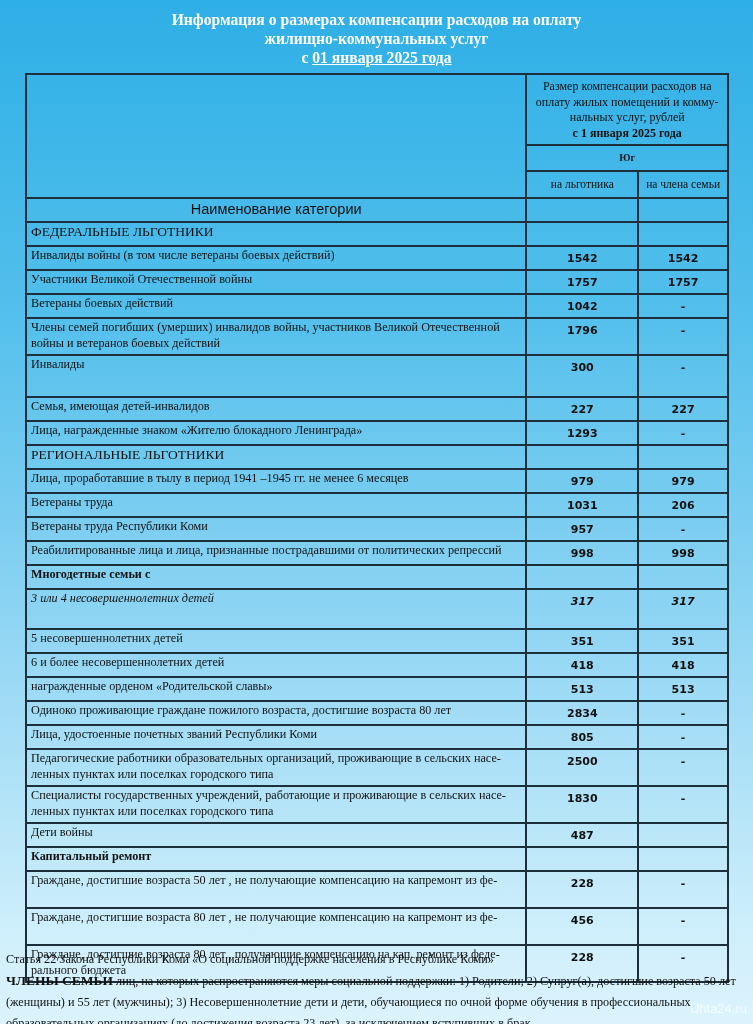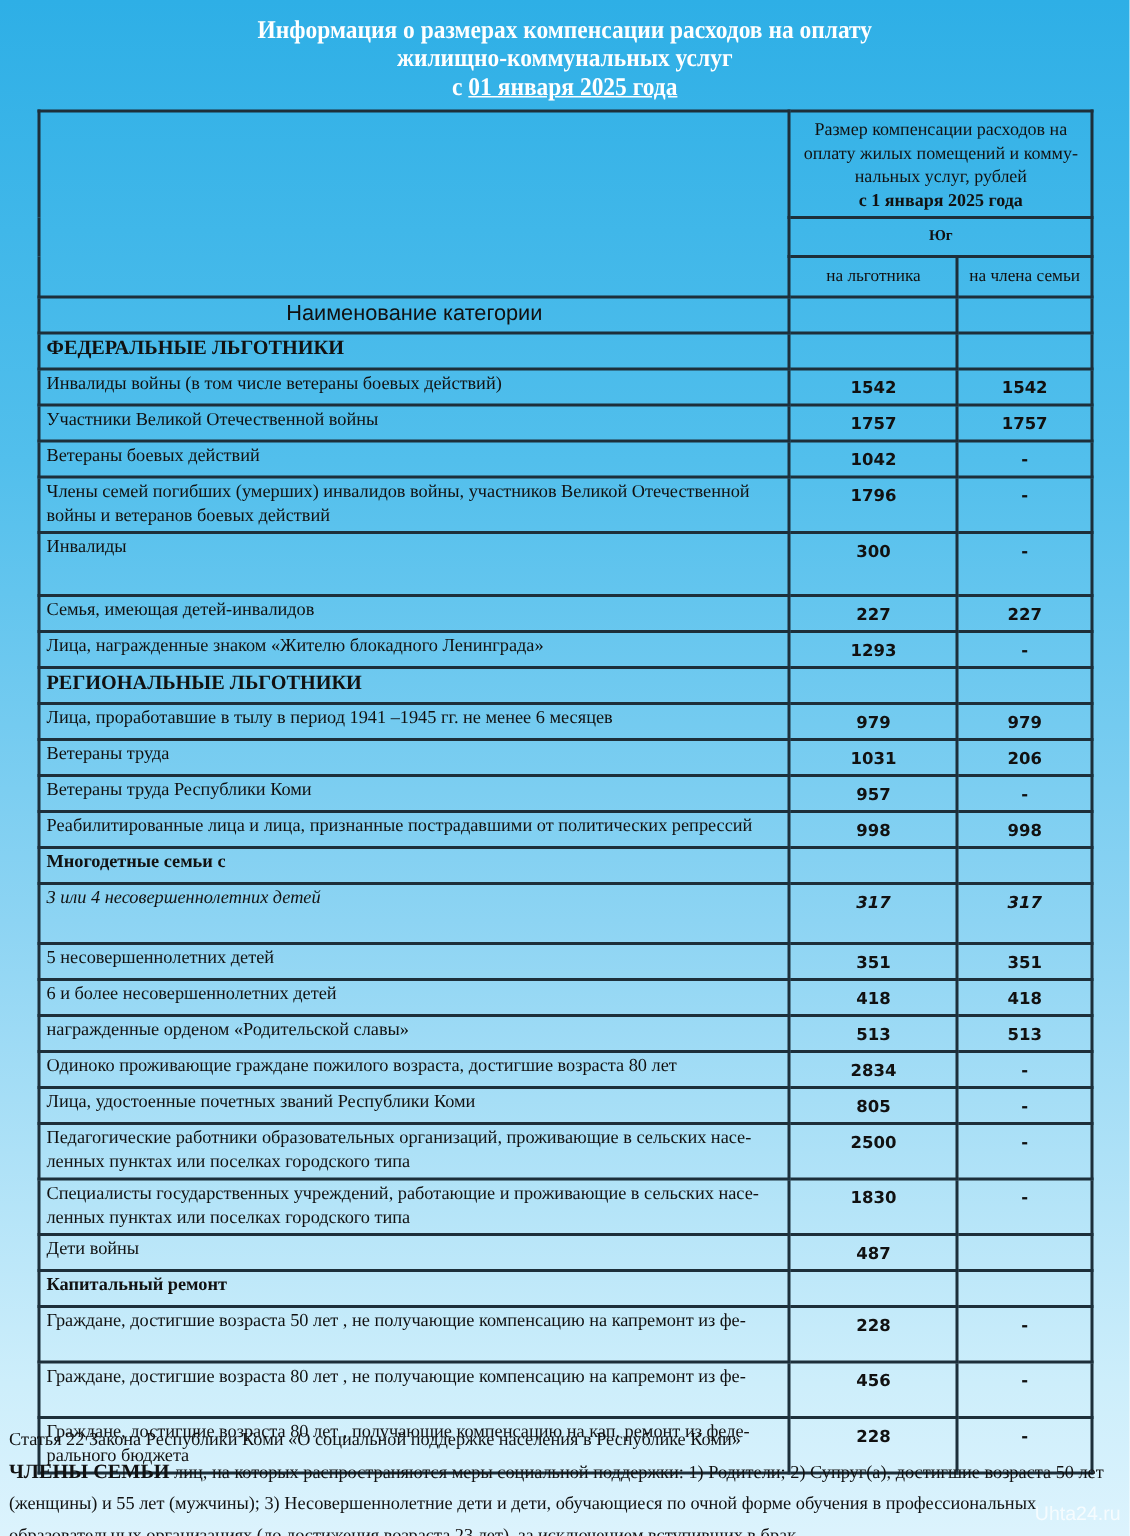--- a/index.html
+++ b/index.html
@@ -26,21 +26,21 @@
   table.main td {
     border:2px solid #1d2f3a;
     padding:1px 4px;
     vertical-align:top;
     line-height:15.5px;
   }
   .hdr-desc { text-align:center; font-size:12px; line-height:15.5px; padding-top:4px !important; }
   .hdr-region { text-align:center; font-weight:bold; font-size:10px; vertical-align:middle !important; }
   .hdr-sub { text-align:center; font-size:11.5px; vertical-align:middle !important; }
   .cat-hdr { text-align:center; font-size:14.5px; vertical-align:middle !important; font-family:"Liberation Sans", sans-serif;border-radius:10px; }
-  .section { font-weight:bold; font-size:13.5px; }
+  .section { font-weight:normal; font-size:13.5px; }
   .subsection { font-weight:bold; }
   td.num {
     text-align:center; font-weight:bold;
     font-family:"DejaVu Sans", sans-serif; font-size:11px;
     padding-top:4px !important;
   }
   .footer {
     position:absolute; left:6px; top:949px; width:744px;
     font-size:12.2px; line-height:21px;
   }

